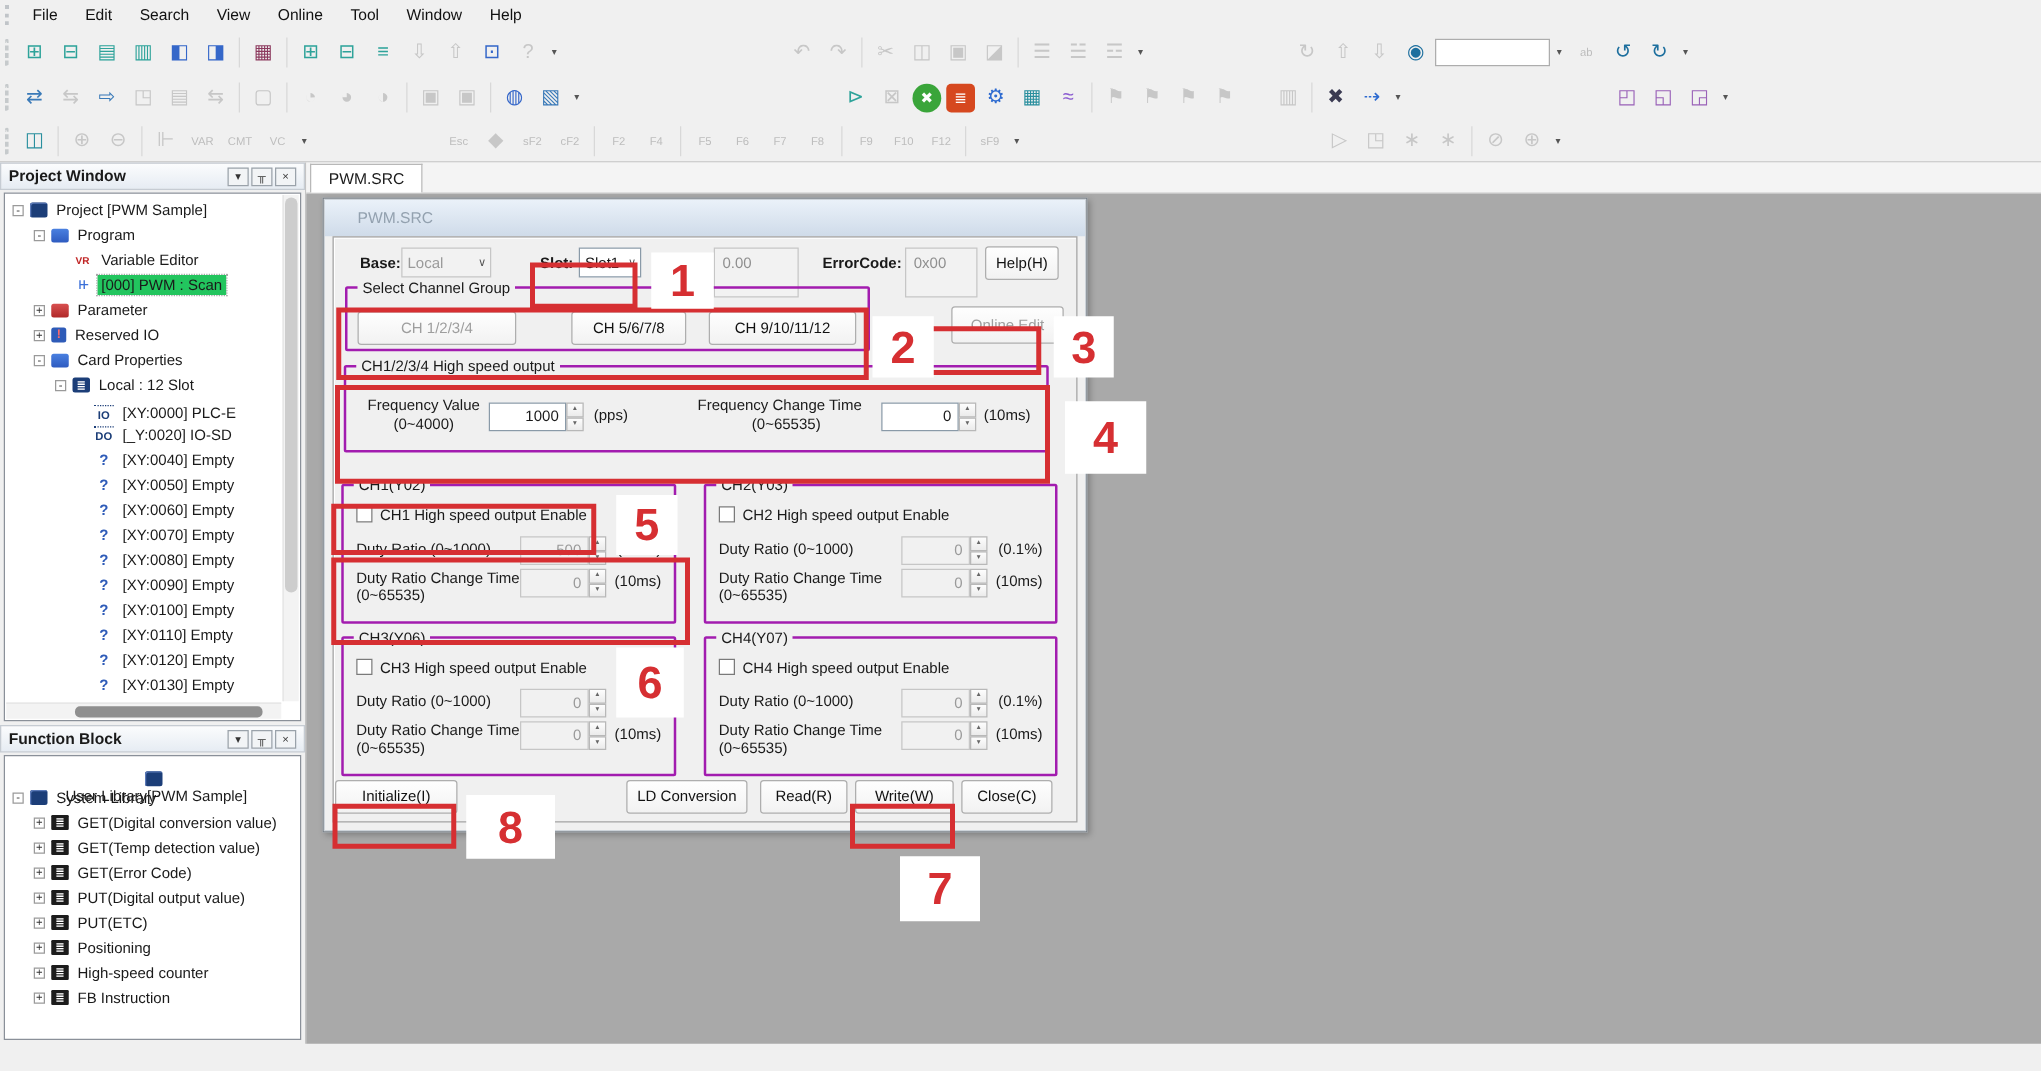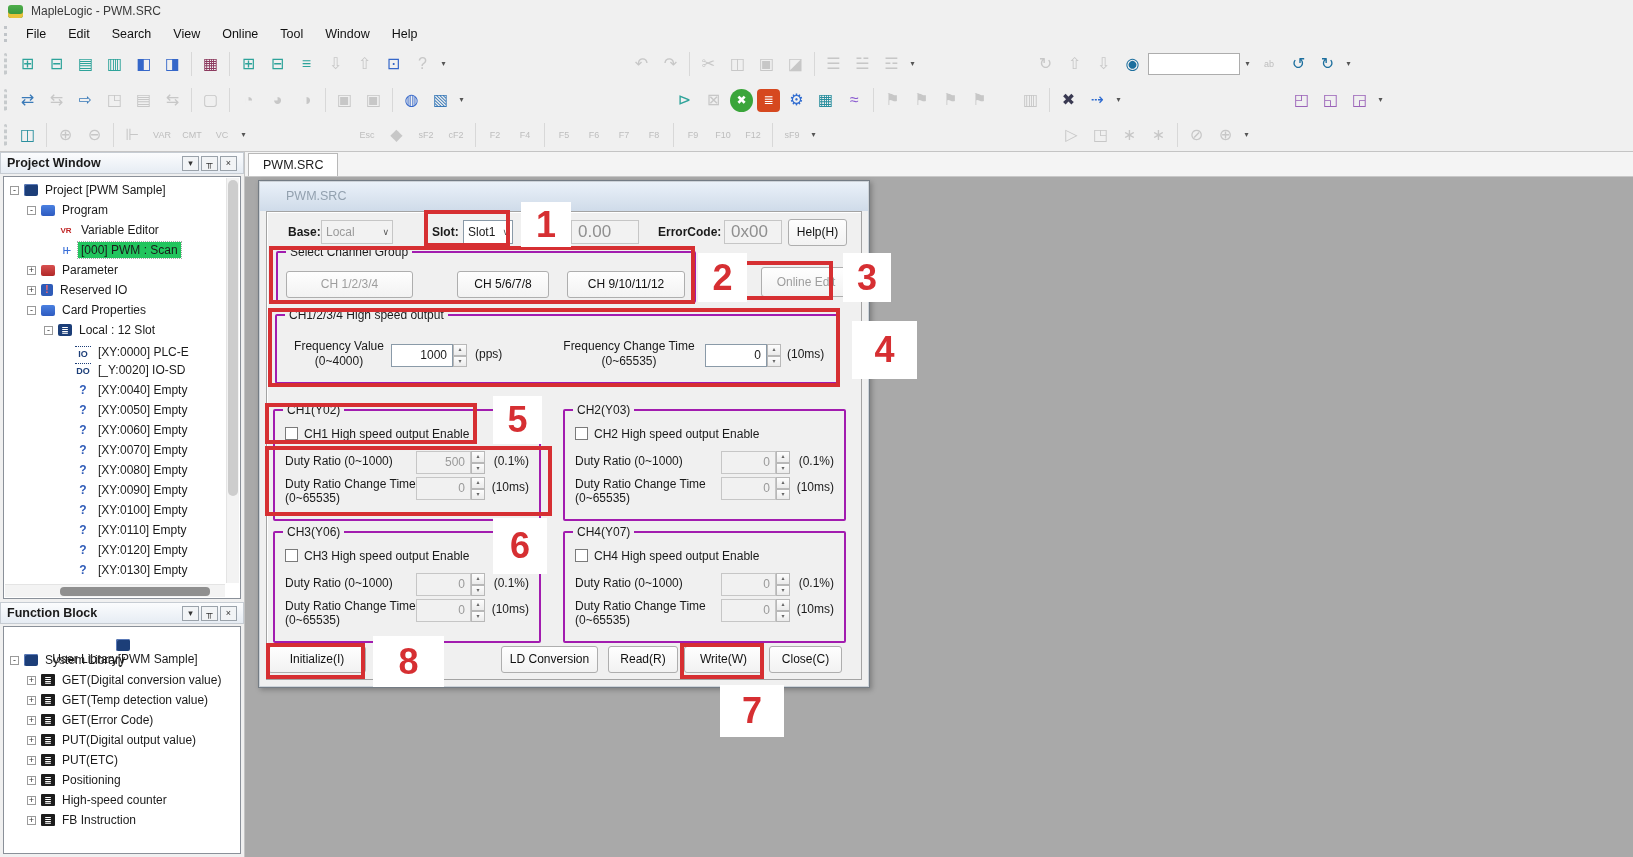--- a/index.html
+++ b/index.html
@@ -68,21 +68,21 @@
   .tabbar { height:25px; background:#f4f4f4; border-bottom:1px solid #c8c8c8; display:flex; align-items:flex-end; padding-left:3px; }
   .tab { height:23px; line-height:22px; padding:0 14px; background:#fff; border:1px solid #b8b8b8; border-bottom:none; font-size:12.5px; }
   .workspace { flex:1; background:#a9a9a9; position:relative; }
 
   
   .dialog { position:absolute; left:13px; top:3px; width:612px; height:508px; background:#f0f0f0; border:1px solid #747c84; box-shadow:0 0 0 1px #cdd3d9 inset, 2px 2px 5px rgba(0,0,0,.25); }
   .dtitle { position:absolute; left:1px; right:1px; top:1px; height:29px; background:linear-gradient(#eaf1f9,#cfdbe9); color:#93a1af; font-size:12.5px; line-height:29px; padding-left:26px; }
   .dbody { position:absolute; left:7px; right:7px; top:30px; bottom:7px; border:1px solid #a3a3a3; background:#f0f0f0; box-shadow:1px 1px 0 #fff inset; }
   .lab { position:absolute; font-size:12px; white-space:nowrap; }
   .lab.b { font-weight:bold; }
-  .field { position:absolute; height:24px; background:#f2f2f2; border:1px solid #c6c6c6; color:#8f8f8f; font-size:17px; line-height:22px; padding:0 6px; }
+  .field { position:absolute; height:40px; background:#f2f2f2; border:1px solid #c6c6c6; color:#8f8f8f; font-size:12px; line-height:22px; padding:0 6px; }
   .combo2 { position:absolute; height:24px; background:#fff; border:1px solid #8a9aa8; font-size:12px; line-height:22px; padding:0 4px; }
   .combo2 .cv { display:inline-block; }
   .combo2 .chev { position:absolute; right:3px; top:0; font-size:9px; color:#555; line-height:22px; }
   .combo2.dis { background:#f2f2f2; border-color:#c6c6c6; color:#9a9a9a; }
   .btn { position:absolute; height:27px; background:linear-gradient(#fefefe,#f2f2f2); border:1px solid #aeaeae; border-radius:3px; font-size:12px; text-align:center; line-height:25px; color:#111; }
   .btn.dis { color:#9e9e9e;text-align:center; }
   .gb { position:absolute; border:2px solid #a21caf; border-radius:2px; }
   .gb .leg { position:absolute; top:-8px; left:8px; background:#f0f0f0; padding:0 4px; font-size:12px; white-space:nowrap; }
   .spinf { position:absolute; height:23px; background:#fff; border:1px solid #8a9aa8; text-align:right; font-size:12px; line-height:21px; padding:0 5px; }
   .spinf.dis { background:#f1f1f1; border-color:#c6c6c6; color:#9a9a9a; }
@@ -97,24 +97,20 @@
   
   .overlay { position:absolute; inset:0; pointer-events:none; z-index:50; }
   .ann-box { position:absolute; border:4px solid #d62f32; }
   .ann-tag { position:absolute; background:#fff; color:#d62f32; font-weight:bold; font-size:36px; display:flex; align-items:center; justify-content:center; }
 </style>
 </head>
 <body>
 
 <div class="screen">
 
-  <div class="titlebar">
-    <span class="appicon"></span>
-    <span class="apptitle">MapleLogic - PWM.SRC</span>
-  </div>
 
   <div class="menubar">
     <span class="mhandle"></span>
     <span style="display:flex;">
 
         <span class="mitem">File</span>
 
         <span class="mitem">Edit</span>
 
         <span class="mitem">Search</span>
@@ -659,21 +655,21 @@
           <div class="gb" style="left:16px; top:133px; width:564px; height:70px;">
             <span class="leg">CH1/2/3/4 High speed output</span>
             <span class="lab" style="left:14px; top:23px; width:96px; text-align:center;">Frequency Value</span>
             <span class="lab" style="left:14px; top:38px; width:96px; text-align:center;">(0~4000)</span>
             <span class="spinf" style="left:114px; top:28px; width:62px;">1000</span>
             <span class="spin" style="left:176px; top:28px;">
               <span class="sp">▴</span>
               <span class="sp">▾</span>
             </span>
             <span class="lab" style="left:198px; top:31px;">(pps)</span>
-            <span class="lab" style="left:281px; top:23px; width:142px; text-align:center;">Frequency Change Time</span>
+            <span class="lab" style="left:281px; top:23px; width:142px; ">Frequency Change Time</span>
             <span class="lab" style="left:281px; top:38px; width:142px; text-align:center;">(0~65535)</span>
             <span class="spinf" style="left:428px; top:28px; width:62px;">0</span>
             <span class="spin" style="left:490px; top:28px;">
               <span class="sp">▴</span>
               <span class="sp">▾</span>
             </span>
             <span class="lab" style="left:510px; top:31px;">(10ms)</span>
           </div>
 
           <div>

